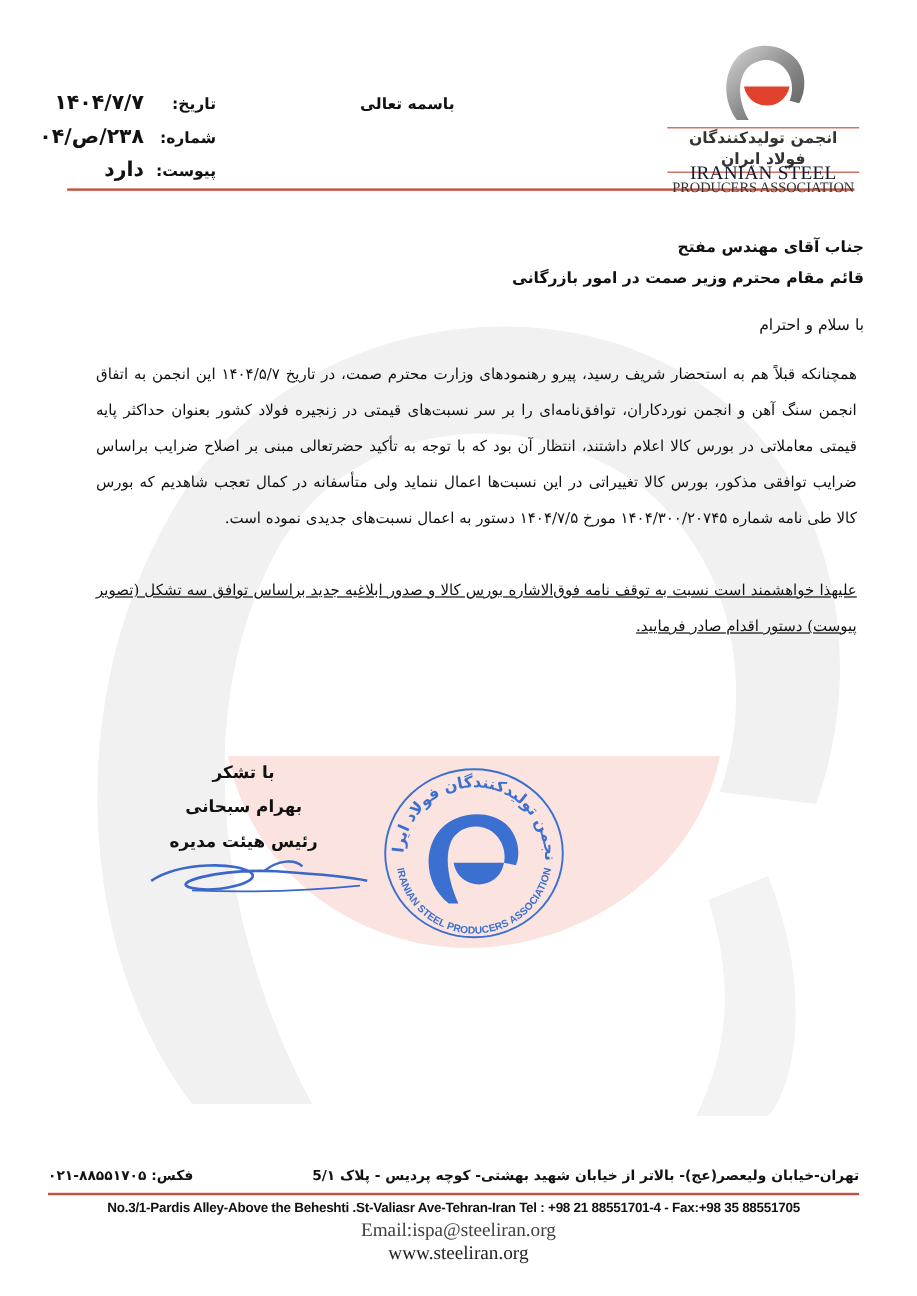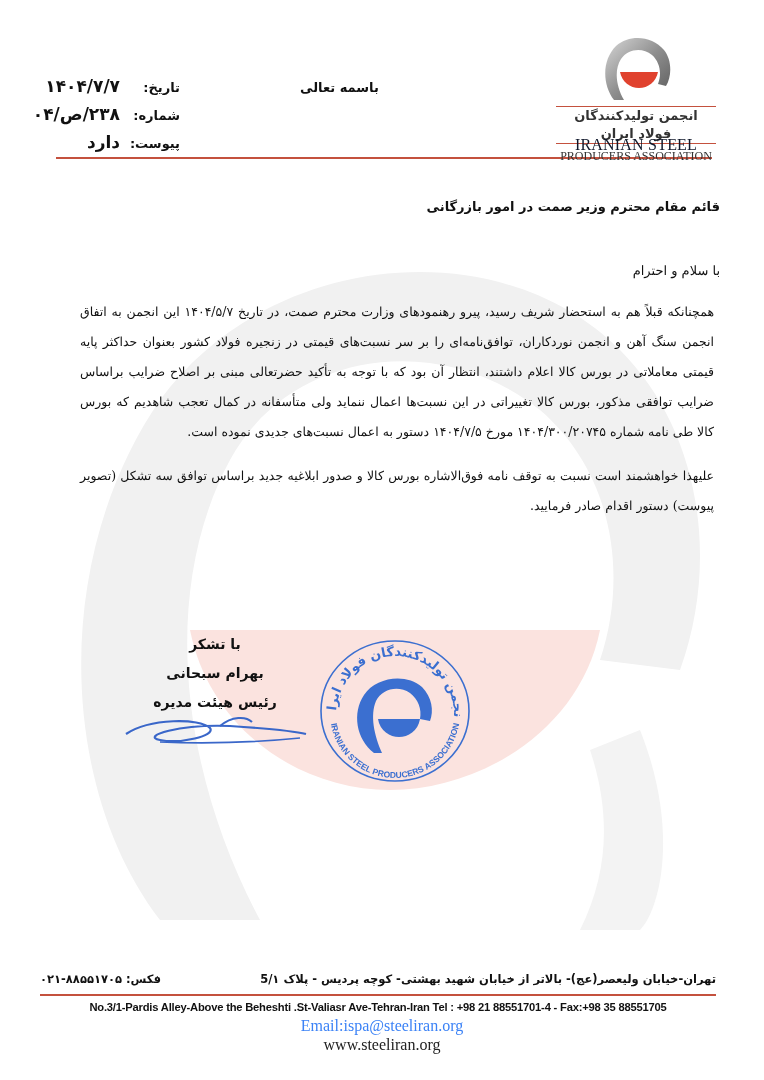--- a/index.html
+++ b/index.html
@@ -29,32 +29,32 @@
               font-family:"Liberation Serif", serif; font-size:12px; color:#333; }
 
   
   .recipient { right:44px; top:194px; direction:rtl; text-align:right; font-weight:bold; font-size:13px; line-height:26px; }
   .greeting { right:44px; top:263px; direction:rtl; font-family:"DejaVu Serif", serif; font-size:13px; }
 
   
   .body-text { left:80px; top:297px; width:634px; direction:rtl; text-align:justify; z-index:1;
                font-family:"DejaVu Serif", serif; font-size:12.5px; line-height:30px; }
   .para { margin:0; }
-  .para + .para { margin-top:14px; }
+  .para + .para { margin-top:30px;text-decoration:underline; }
 
   
-  .sign { left:150px; top:630px; width:130px; text-align:center; direction:rtl; font-weight:bold; font-size:14px; line-height:29px; z-index:1; }
+  .sign { left:138px; top:630px; width:130px; text-align:center; direction:rtl; font-weight:bold; font-size:14px; line-height:29px; z-index:1; }
   .signature-scribble { left:120px; top:712px; width:190px; height:36px; z-index:1; }
   .stamp { left:316px; top:635px; width:158px; height:150px; z-index:1; }
 
   
   .footer-fa { left:40px; top:972px; width:676px; direction:rtl; font-size:11.5px; font-weight:bold; display:flex; justify-content:space-between; }
   .footer-rule { left:40px; top:994px; width:676px; height:2px; background:#c4513e; }
   .footer-en { left:40px; top:1001px; width:676px; text-align:center; font-family:"Liberation Sans", sans-serif; font-weight:bold; font-size:11.2px; letter-spacing:-0.2px; }
-  .footer-email { left:0; top:1017px; width:764px; text-align:center; font-family:"Liberation Serif", serif; font-size:16px; color:#3b82f6; }
+  .footer-email { left:0; top:1017px; width:764px; text-align:center; font-family:"Liberation Serif", serif; font-size:16px; color:#404040; }
   .footer-web { left:0; top:1036px; width:764px; text-align:center; font-family:"Liberation Serif", serif; font-size:16px; color:#222; }
 </style>
 </head>
 <body>
 
 <svg class="watermark" viewBox="0 0 680 700">
   <path d="M120 690 C 20 560, 10 330, 120 170 C 230 20, 460 0, 580 120 C 660 200, 680 330, 640 440 L 560 430 C 590 340, 570 240, 500 180 C 400 100, 250 120, 190 230 C 120 360, 140 540, 220 690 Z" fill="#f1f1f1"></path>
   <path d="M150 400 L 560 400 C 540 500, 440 560, 350 560 C 260 560, 170 500, 150 400 Z" fill="#fbe3df"></path>
   <path d="M600 500 C 640 600, 620 680, 600 700 L 540 700 C 570 640, 570 580, 550 520 Z" fill="#f3f3f3"></path>
 </svg>
@@ -89,20 +89,21 @@
     </defs>
     <path d="M14 64 C 2 48, 2 24, 16 10 C 30 -2, 52 0, 64 14 C 72 24, 72 40, 66 50 L 58 48 C 62 38, 60 26, 52 19 C 42 11, 28 13, 21 23 C 14 34, 16 50, 24 64 Z" fill="url(#lg)"></path>
     <path d="M20 36 L 58 36 C 56 46, 48 52, 39 52 C 30 52, 22 46, 20 36 Z" fill="#e0422e"></path>
   </svg>
   <div class="logo-fa">انجمن تولیدکنندگان فولاد ایران</div>
   <div class="logo-en1">IRANIAN STEEL</div>
   <div class="logo-en2">PRODUCERS ASSOCIATION</div>
 </div>
 
 <div class="abs recipient">
+  <div>جناب آقای مهندس مفتح</div>
   <div>قائم مقام محترم وزیر صمت در امور بازرگانی</div>
 </div>
 
 <div class="abs greeting">با سلام و احترام</div>
 
 <div class="abs body-text">
   <p class="para">همچنانکه قبلاً هم به استحضار شریف رسید، پیرو رهنمودهای وزارت محترم صمت، در تاریخ ۱۴۰۴/۵/۷ این انجمن به اتفاق انجمن سنگ آهن و انجمن نوردکاران، توافق‌نامه‌ای را بر سر نسبت‌های قیمتی در زنجیره فولاد کشور بعنوان حداکثر پایه قیمتی معاملاتی در بورس کالا اعلام داشتند، انتظار آن بود که با توجه به تأکید حضرتعالی مبنی بر اصلاح ضرایب براساس ضرایب توافقی مذکور، بورس کالا تغییراتی در این نسبت‌ها اعمال ننماید ولی متأسفانه در کمال تعجب شاهدیم که بورس کالا طی نامه شماره ۱۴۰۴/۳۰۰/۲۰۷۴۵ مورخ ۱۴۰۴/۷/۵ دستور به اعمال نسبت‌های جدیدی نموده است.</p>
   <p class="para">علیهذا خواهشمند است نسبت به توقف نامه فوق‌الاشاره بورس کالا و صدور ابلاغیه جدید براساس توافق سه تشکل (تصویر پیوست) دستور اقدام صادر فرمایید.</p>
 </div>
 

